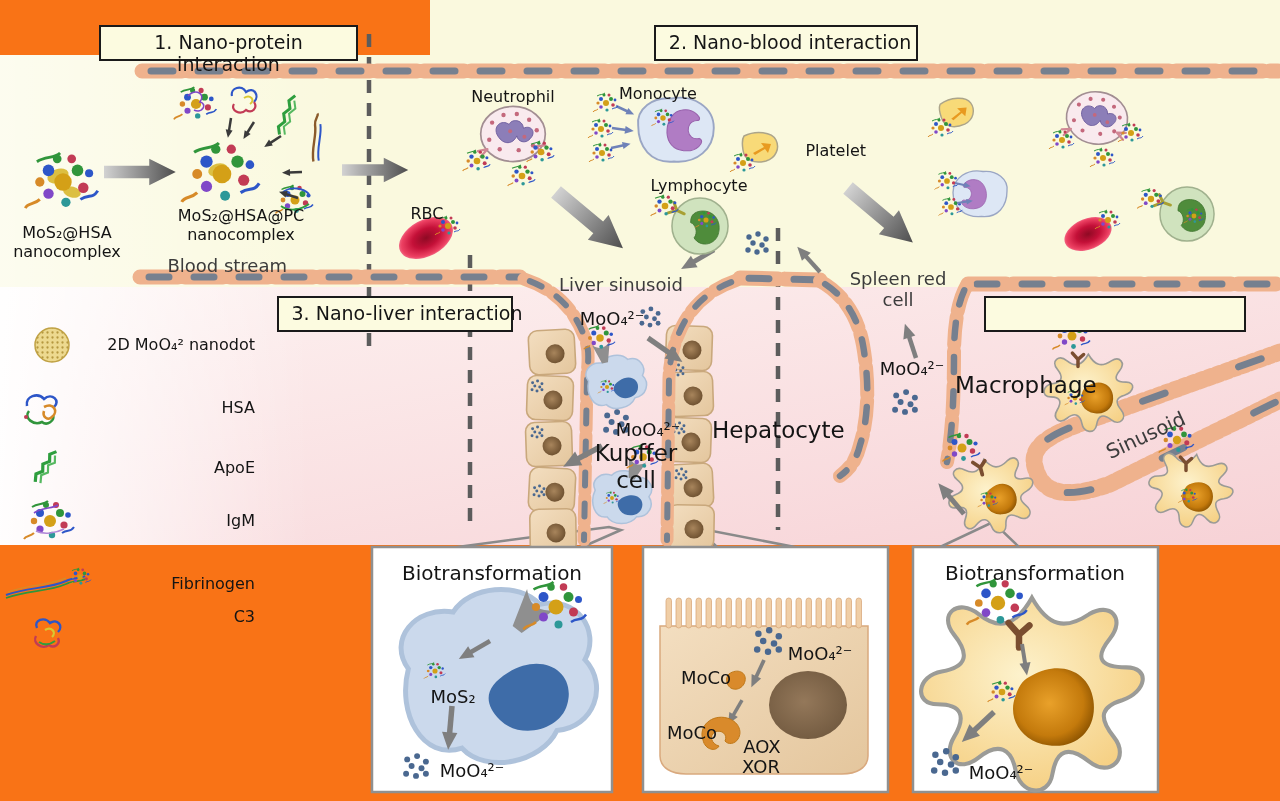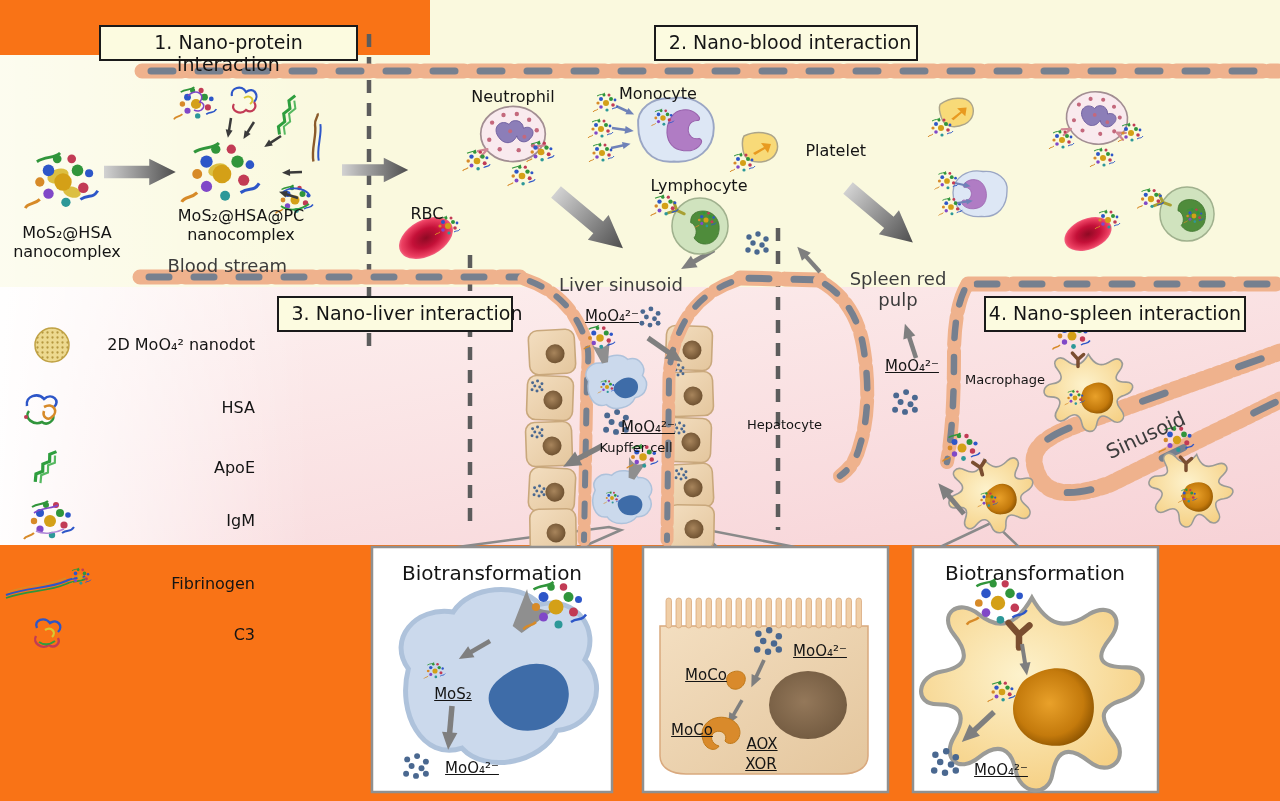--- a/index.html
+++ b/index.html
@@ -3,21 +3,21 @@
 <meta charset="utf-8">
 <style>
   html,body{margin:0;padding:0;background:#fff;}
   #canvas{position:relative;width:1280px;height:801px;overflow:hidden;background:#f97316;
           font-family:"DejaVu Sans","Liberation Sans",sans-serif;}
   #scene{position:absolute;left:0;top:0;}
   .lbl{position:absolute;color:#141414;line-height:1.18;white-space:pre-line;text-align:center;}
   .left{text-align:right;}
   .gray{color:#3c3c3c;}
   .t20{font-size:20px;} .t19{font-size:19px;} .t18{font-size:18px;}
-  .t17{font-size:13px;} .t16{font-size:16px;} .t15{font-size:15px;text-decoration:underline;} .t14{font-size:14.5px;}
+  .t17{font-size:23px;} .t16{font-size:16px;} .t15{font-size:18px;} .t14{font-size:14.5px;}
 </style>
 </head>
 <body>
 
 <div id="canvas">
 
 <svg id="scene" width="1280" height="801" viewBox="0 0 1280 801">
 <defs>
   <linearGradient id="pinkG" x1="0%" y1="0%" x2="100%" y2="100%">
     <stop offset="0%" stop-color="#FDF2F1"></stop>
@@ -468,52 +468,51 @@
       <use href="#sArrow" transform="translate(1022,644) rotate(81) scale(0.8)"></use>
       <use href="#sArrow" transform="translate(994,712) rotate(137) scale(1.1)"></use>
     </g>
   </g>
 </g>
 </svg>
 
 <div class="lbl t19" style="left:100px;top:31px;width:257px;">1. Nano-protein interaction</div>
 <div class="lbl t19" style="left:659px;top:31px;width:262px;">2. Nano-blood interaction</div>
 <div class="lbl t19" style="left:278px;top:302px;width:258px;">3. Nano-liver interaction</div>
-<div class="lbl t19" style="left:985px;top:302px;width:260px;">4. Nano-spleen interaction</div>
 
 <div class="lbl t16" style="left:6px;top:224px;width:122px;">MoS₂@HSA
 nanocomplex</div>
 <div class="lbl t16" style="left:161px;top:207px;width:160px;">MoS₂@HSA@PC
 nanocomplex</div>
 <div class="lbl t18 gray left" style="left:147px;top:255px;width:140px;" actable="false">Blood stream</div>
 
 <div class="lbl t16" style="left:397px;top:205px;width:60px;">RBC</div>
 <div class="lbl t16" style="left:463px;top:88px;width:100px;">Neutrophil</div>
 <div class="lbl t16" style="left:608px;top:85px;width:100px;">Monocyte</div>
 <div class="lbl t16 left" style="left:796px;top:142px;width:70px;">Platelet</div>
 <div class="lbl t16" style="left:644px;top:177px;width:110px;">Lymphocyte</div>
 
 <div class="lbl t18 gray" style="left:551px;top:274px;width:140px;">Liver sinusoid</div>
 <div class="lbl t15" style="left:578px;top:308px;width:68px;">MoO₄²⁻</div>
 <div class="lbl t15" style="left:612px;top:419px;width:72px;">MoO₄²⁻</div>
 <div class="lbl t17" style="left:576px;top:440px;width:120px;">Kupffer cell</div>
 <div class="lbl t17 left" style="left:712px;top:417px;width:110px;">Hepatocyte</div>
 
 <div class="lbl t18 gray" style="left:838px;top:268px;width:120px;">Spleen red
-pulp</div>
+cell</div>
 <div class="lbl t15" style="left:878px;top:358px;width:68px;">MoO₄²⁻</div>
 <div class="lbl t17" style="left:955px;top:372px;width:100px;">Macrophage</div>
 <div class="lbl t20 gray" style="left:1086px;top:424px;width:120px;transform:rotate(-25deg);">Sinusoid</div>
 
 <div class="lbl t16 left" style="left:95px;top:336px;width:160px;">2D MoO₄² nanodot</div>
 <div class="lbl t16 left" style="left:95px;top:399px;width:160px;">HSA</div>
 <div class="lbl t16 left" style="left:95px;top:459px;width:160px;">ApoE</div>
 <div class="lbl t16 left" style="left:95px;top:512px;width:160px;">IgM</div>
 <div class="lbl t16 left" style="left:95px;top:575px;width:160px;">Fibrinogen</div>
-<div class="lbl t16 left" style="left:95px;top:626px;width:160px;">C3</div>
+<div class="lbl t16 left" style="left:95px;top:608px;width:160px;">C3</div>
 
 <div class="lbl t20" style="left:386px;top:562px;width:212px;">Biotransformation</div>
 <div class="lbl t15" style="left:427px;top:686px;width:52px;">MoS₂</div>
 <div class="lbl t15" style="left:437px;top:760px;width:70px;">MoO₄²⁻</div>
 
 <div class="lbl t15" style="left:785px;top:643px;width:70px;">MoO₄²⁻</div>
 <div class="lbl t15" style="left:681px;top:667px;width:50px;">MoCo</div>
 <div class="lbl t15" style="left:667px;top:722px;width:50px;">MoCo</div>
 <div class="lbl t15" style="left:737px;top:736px;width:50px;">AOX</div>
 <div class="lbl t15" style="left:736px;top:756px;width:50px;">XOR</div>

